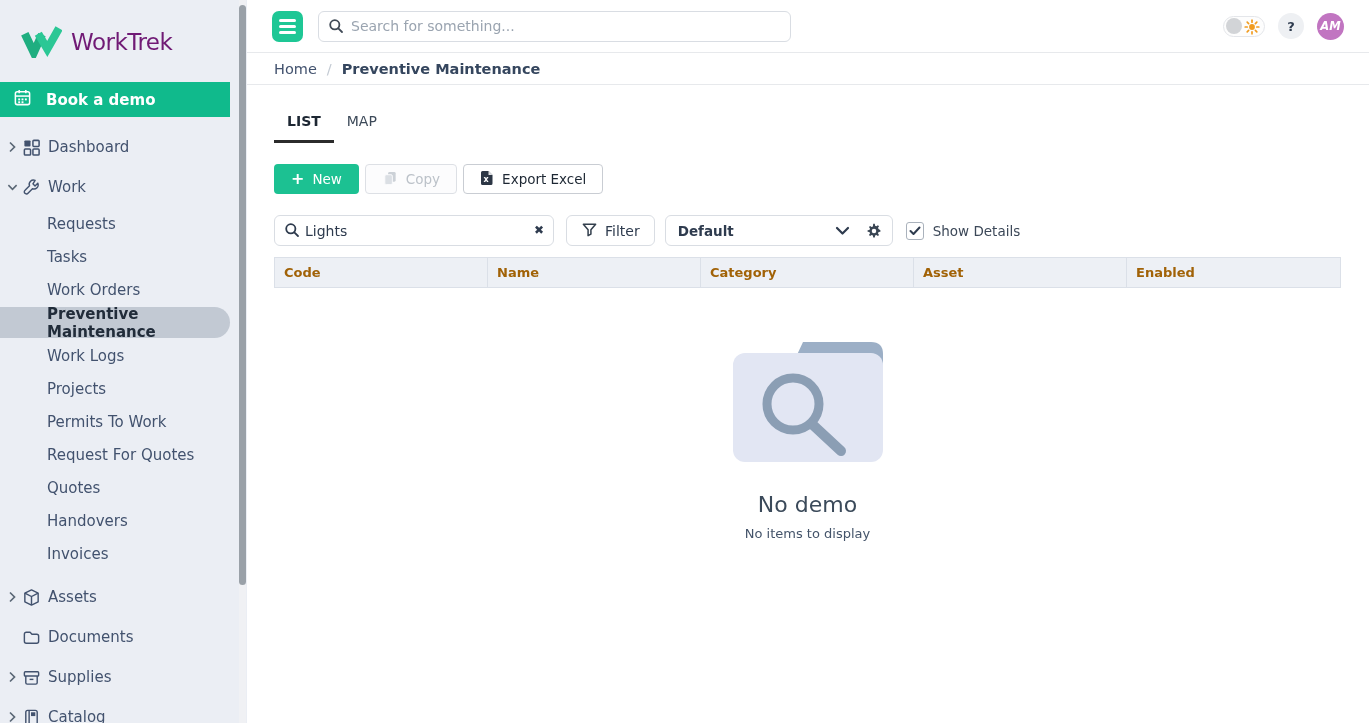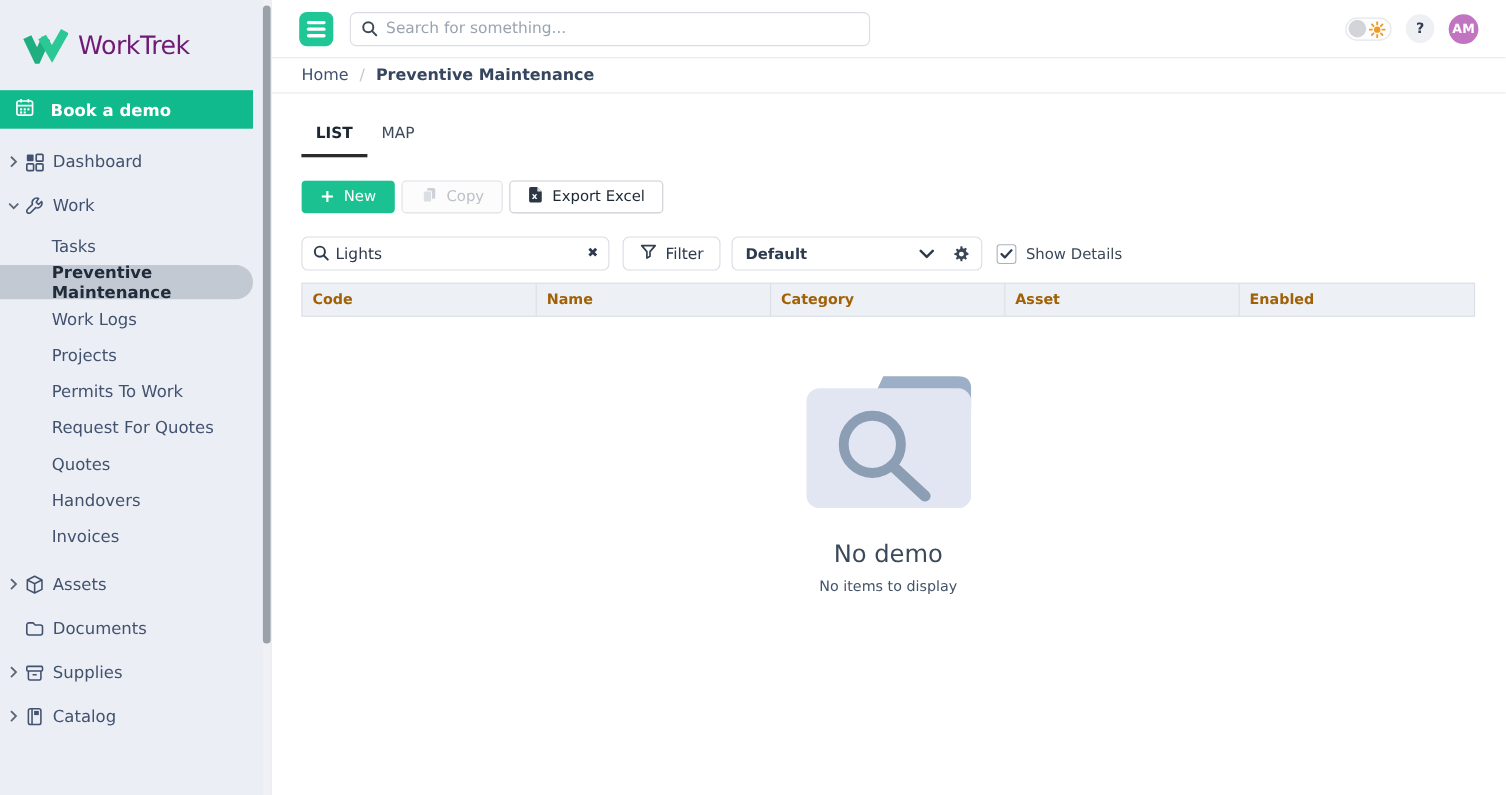--- a/index.html
+++ b/index.html
@@ -50,21 +50,21 @@
   .toggle { position:relative; width:42px; height:21px; border-radius:11px;
     background:#fdfdfd; border:1px solid #e4e6ea; cursor:pointer; }
   .toggle .knob { position:absolute; left:2px; top:1.5px; width:16px; height:16px;
     border-radius:50%; background:#d2d4d7; }
   .toggle .sun { position:absolute; right:4px; top:2px; }
   .help-btn { width:26px; height:26px; border-radius:50%; background:#eef0f3;
     display:flex; align-items:center; justify-content:center; font-size:13px;
     font-weight:bold; color:#2e3b4e; cursor:pointer; }
   .avatar { width:27px; height:27px; border-radius:50%; background:#c175c1;
     display:flex; align-items:center; justify-content:center; color:#fff;
-    font-size:11.5px; font-weight:bold; cursor:pointer; }
+    font-size:11.5px; font-weight:bold; cursor:pointer;font-style:italic; }
 
   .breadcrumb { height:32px; display:flex; align-items:center; padding-left:27px;
     border-bottom:1px solid #e7e9ec; font-size:14.5px; }
   .bc-home { color:#42526e; cursor:pointer; }
   .bc-sep { color:#c3cad3; margin:0 10px; }
   .bc-current { color:#35465e; font-weight:600; }
 
   .content { padding:28px 0 0 27px; }
   .tabs { display:flex; }
   .tab { padding:0 13px 11px; font-size:14px; color:#3d4a59; cursor:pointer; }
@@ -167,21 +167,23 @@
       </span>
       <span class="nav-ico">
         <svg width="19" height="19" viewBox="0 0 20 20">
           <path d="M13.8 2.6a4.4 4.4 0 0 0-5.9 5.6L3.2 12.9a2.2 2.2 0 1 0 3.1 3.1l4.7-4.7a4.4 4.4 0 0 0 5.6-5.9l-2.9 2.9-2.2-2.2z" fill="none" stroke="#42526e" stroke-width="1.5" stroke-linejoin="round"></path>
         </svg>
       </span>
       <span class="lbl">Work</span>
     </div>
 
     <div class="subnav">
+      <div class="sub-item">Requests</div>
       <div class="sub-item">Tasks</div>
+      <div class="sub-item">Work Orders</div>
       <div class="sub-item selected">Preventive Maintenance</div>
       <div class="sub-item">Work Logs</div>
       <div class="sub-item">Projects</div>
       <div class="sub-item">Permits To Work</div>
       <div class="sub-item">Request For Quotes</div>
       <div class="sub-item">Quotes</div>
       <div class="sub-item">Handovers</div>
       <div class="sub-item">Invoices</div>
     </div>
 

